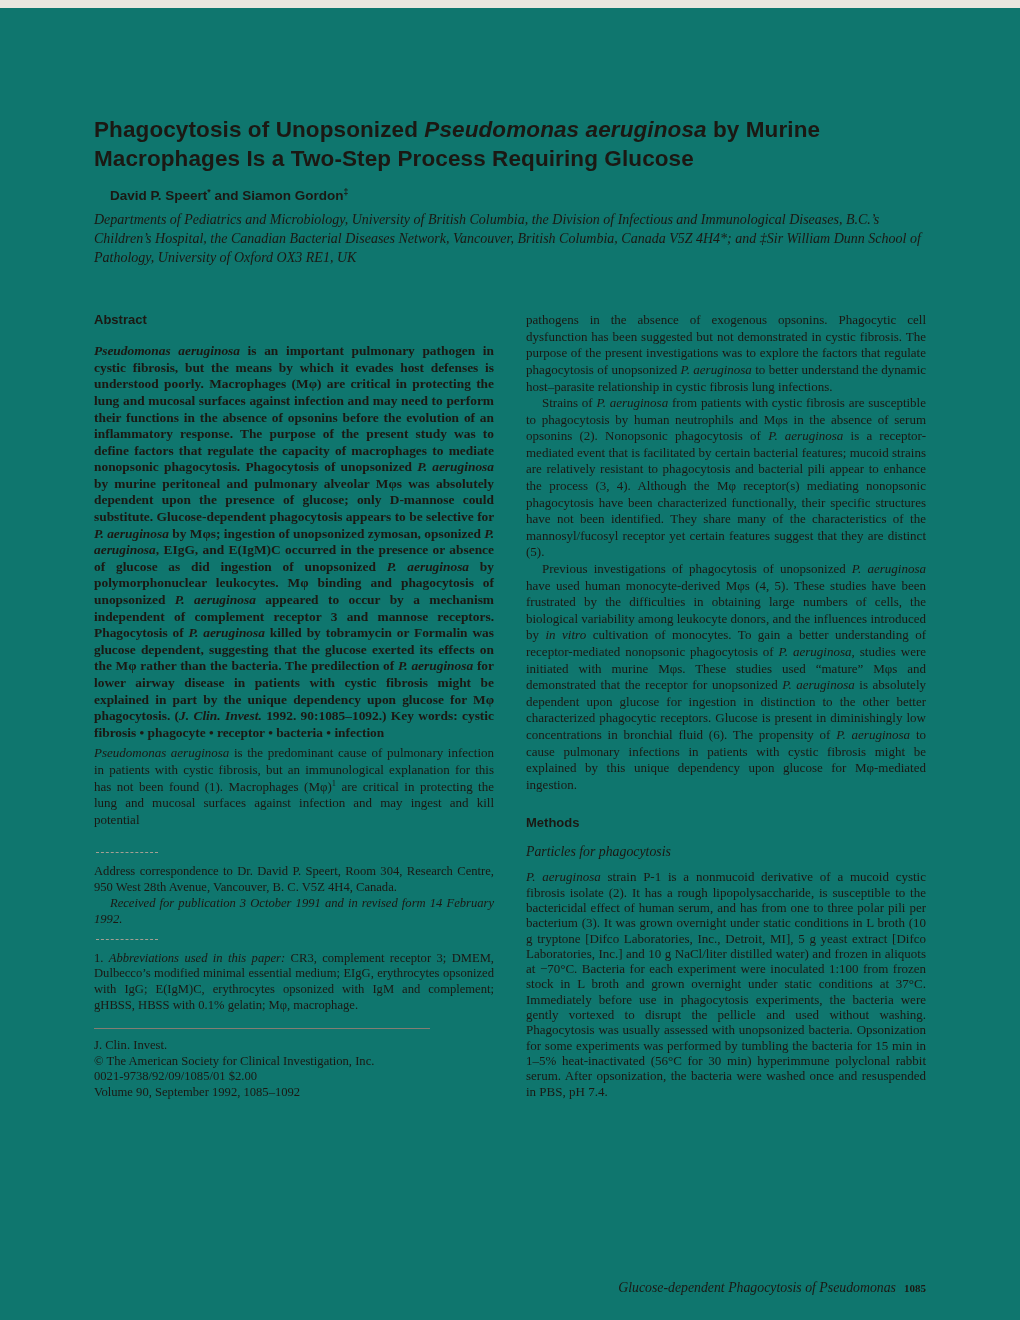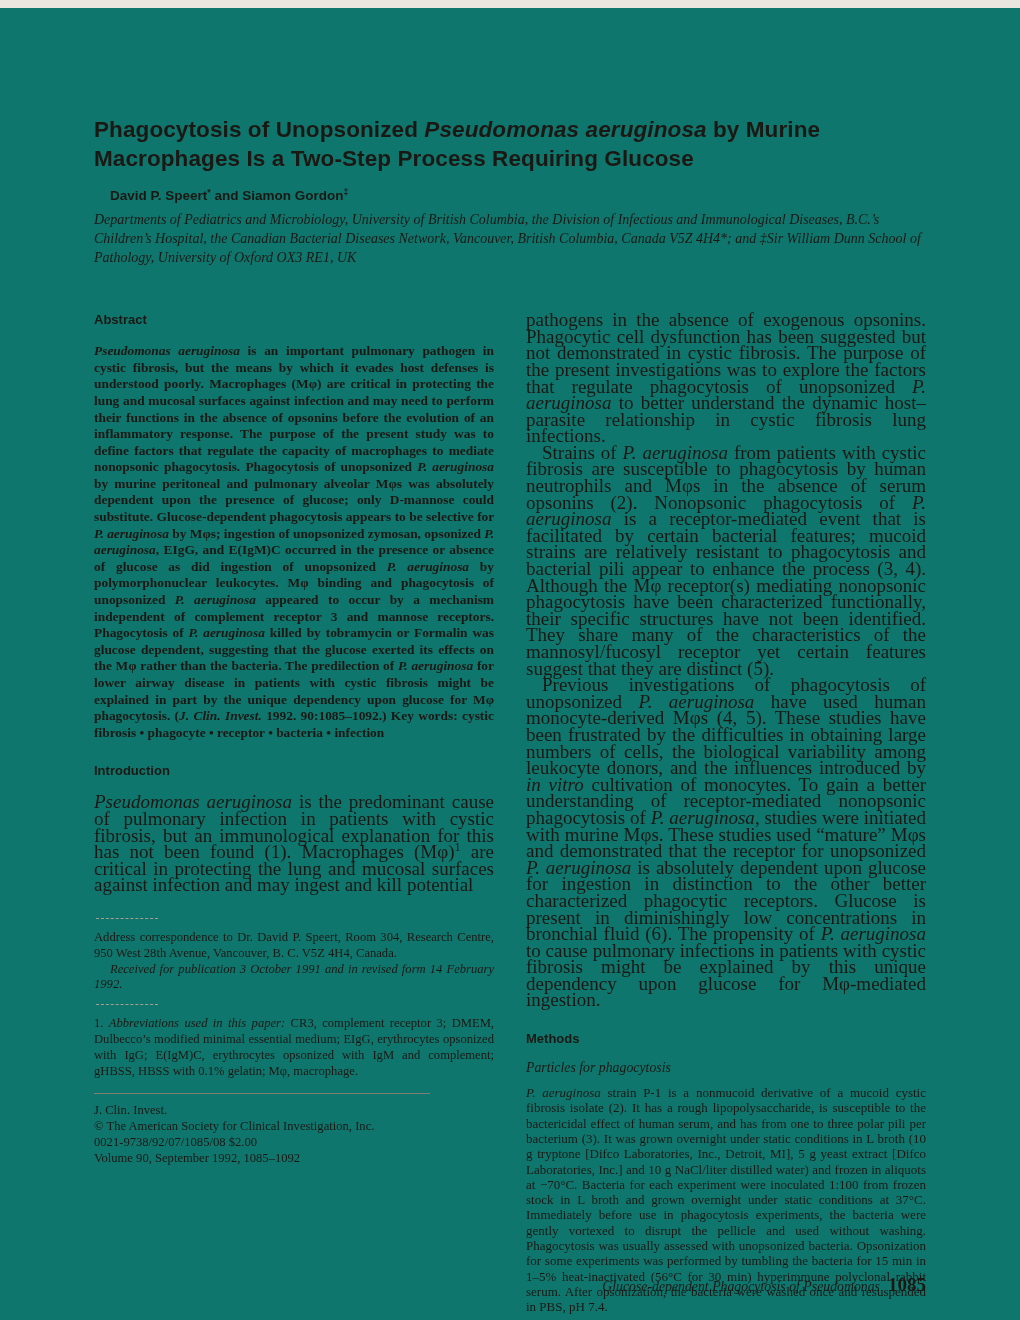--- a/index.html
+++ b/index.html
@@ -59,21 +59,21 @@
   }
   .intro-heading, .methods-heading { margin-top: 22px; }
   p { margin: 0; text-align: justify; }
   .abstract-body {
     font-weight: 700;
     font-size: 13.4px;
     line-height: 16.6px;
     margin-bottom: 4px;
   }
   .body-text {
-    font-size: 19px;
+    font-size: 13px;
     line-height: 16.6px;
   }
   .indent { text-indent: 16px; }
   sup { font-size: 0.65em; line-height: 0; }
 
   .footnotes { margin-top: 24px; }
   .fn {
     font-size: 12.6px;
     line-height: 15.8px;
   }
@@ -104,52 +104,51 @@
 
   .footer {
     position: absolute;
     right: 94px;
     bottom: 32px;
     display: flex;
     align-items: baseline;
     gap: 8px;
   }
   .running-title { font-style: italic; font-size: 13.8px; }
-  .page-number { font-weight: 700; font-size: 19px; }
+  .page-number { font-weight: 700; font-size: 11px; }
 </style>
 </head>
 <body>
 
 <div class="page">
   <div class="content">
 
     <h1 class="title"><span>Phagocytosis of Unopsonized </span><span style="font-style: italic;">Pseudomonas aeruginosa</span><span> by Murine Macrophages Is a Two-Step Process Requiring Glucose</span></h1>
     <div class="authors"><span>David P. Speert</span><sup>*</sup><span> and Siamon Gordon</span><sup>‡</sup></div>
     <div class="affiliations">Departments of Pediatrics and Microbiology, University of British Columbia, the Division of Infectious and Immunological Diseases, B.C.’s Children’s Hospital, the Canadian Bacterial Diseases Network, Vancouver, British Columbia, Canada V5Z 4H4*; and ‡Sir William Dunn School of Pathology, University of Oxford OX3 RE1, UK</div>
 
     <div class="columns">
 
       <div class="col">
         <h2 class="section-heading">Abstract</h2>
         <p class="abstract-body"><span style="font-style: italic;">Pseudomonas aeruginosa</span><span> is an important pulmonary pathogen in cystic fibrosis, but the means by which it evades host defenses is understood poorly. Macrophages (Mφ) are critical in protecting the lung and mucosal surfaces against infection and may need to perform their functions in the absence of opsonins before the evolution of an inflammatory response. The purpose of the present study was to define factors that regulate the capacity of macrophages to mediate nonopsonic phagocytosis. Phagocytosis of unopsonized </span><span style="font-style: italic;">P. aeruginosa</span><span> by murine peritoneal and pulmonary alveolar Mφs was absolutely dependent upon the presence of glucose; only D-mannose could substitute. Glucose-dependent phagocytosis appears to be selective for </span><span style="font-style: italic;">P. aeruginosa</span><span> by Mφs; ingestion of unopsonized zymosan, opsonized </span><span style="font-style: italic;">P. aeruginosa</span><span>, EIgG, and E(IgM)C occurred in the presence or absence of glucose as did ingestion of unopsonized </span><span style="font-style: italic;">P. aeruginosa</span><span> by polymorphonuclear leukocytes. Mφ binding and phagocytosis of unopsonized </span><span style="font-style: italic;">P. aeruginosa</span><span> appeared to occur by a mechanism independent of complement receptor 3 and mannose receptors. Phagocytosis of </span><span style="font-style: italic;">P. aeruginosa</span><span> killed by tobramycin or Formalin was glucose dependent, suggesting that the glucose exerted its effects on the Mφ rather than the bacteria. The predilection of </span><span style="font-style: italic;">P. aeruginosa</span><span> for lower airway disease in patients with cystic fibrosis might be explained in part by the unique dependency upon glucose for Mφ phagocytosis. (</span><span style="font-style: italic;">J. Clin. Invest.</span><span> 1992. 90:1085–1092.) Key words: cystic fibrosis • phagocyte • receptor • bacteria • infection</span></p>
 
-        <h2 class="section-heading intro-heading">Introduction</h2>
         <p class="body-text"><span style="font-style: italic;">Pseudomonas aeruginosa</span><span> is the predominant cause of pulmonary infection in patients with cystic fibrosis, but an immunological explanation for this has not been found (1). Macrophages (Mφ)</span><sup>1</sup><span> are critical in protecting the lung and mucosal surfaces against infection and may ingest and kill potential</span></p>
 
         <div class="footnotes">
           <div class="sep-dashes"></div>
           <p class="fn">Address correspondence to Dr. David P. Speert, Room 304, Research Centre, 950 West 28th Avenue, Vancouver, B. C. V5Z 4H4, Canada.</p>
           <p class="fn fn-received">Received for publication 3 October 1991 and in revised form 14 February 1992.</p>
           <div class="sep-dashes"></div>
           <p class="fn"><span>1. </span><span style="font-style: italic; font-family: Liberation Serif, serif;">Abbreviations used in this paper:</span><span> CR3, complement receptor 3; DMEM, Dulbecco’s modified minimal essential medium; EIgG, erythrocytes opsonized with IgG; E(IgM)C, erythrocytes opsonized with IgM and complement; gHBSS, HBSS with 0.1% gelatin; Mφ, macrophage.</span></p>
           <div class="journal-rule"></div>
           <div class="journal-block">
             <p class="fn jl">J. Clin. Invest.</p>
             <p class="fn jl">© The American Society for Clinical Investigation, Inc.</p>
-            <p class="fn jl">0021-9738/92/07/1085/08 $2.00</p>
+            <p class="fn jl">0021-9738/92/09/1085/01 $2.00</p>
             <p class="fn jl">Volume 90, September 1992, 1085–1092</p>
           </div>
         </div>
       </div>
 
       <div class="col">
         <p class="body-text"><span>pathogens in the absence of exogenous opsonins. Phagocytic cell dysfunction has been suggested but not demonstrated in cystic fibrosis. The purpose of the present investigations was to explore the factors that regulate phagocytosis of unopsonized </span><span style="font-style: italic;">P. aeruginosa</span><span> to better understand the dynamic host–parasite relationship in cystic fibrosis lung infections.</span></p>
         <p class="body-text indent"><span>Strains of </span><span style="font-style: italic;">P. aeruginosa</span><span> from patients with cystic fibrosis are susceptible to phagocytosis by human neutrophils and Mφs in the absence of serum opsonins (2). Nonopsonic phagocytosis of </span><span style="font-style: italic;">P. aeruginosa</span><span> is a receptor-mediated event that is facilitated by certain bacterial features; mucoid strains are relatively resistant to phagocytosis and bacterial pili appear to enhance the process (3, 4). Although the Mφ receptor(s) mediating nonopsonic phagocytosis have been characterized functionally, their specific structures have not been identified. They share many of the characteristics of the mannosyl/fucosyl receptor yet certain features suggest that they are distinct (5).</span></p>
         <p class="body-text indent"><span>Previous investigations of phagocytosis of unopsonized </span><span style="font-style: italic;">P. aeruginosa</span><span> have used human monocyte-derived Mφs (4, 5). These studies have been frustrated by the difficulties in obtaining large numbers of cells, the biological variability among leukocyte donors, and the influences introduced by </span><span style="font-style: italic;">in vitro</span><span> cultivation of monocytes. To gain a better understanding of receptor-mediated nonopsonic phagocytosis of </span><span style="font-style: italic;">P. aeruginosa</span><span>, studies were initiated with murine Mφs. These studies used “mature” Mφs and demonstrated that the receptor for unopsonized </span><span style="font-style: italic;">P. aeruginosa</span><span> is absolutely dependent upon glucose for ingestion in distinction to the other better characterized phagocytic receptors. Glucose is present in diminishingly low concentrations in bronchial fluid (6). The propensity of </span><span style="font-style: italic;">P. aeruginosa</span><span> to cause pulmonary infections in patients with cystic fibrosis might be explained by this unique dependency upon glucose for Mφ-mediated ingestion.</span></p>
 

